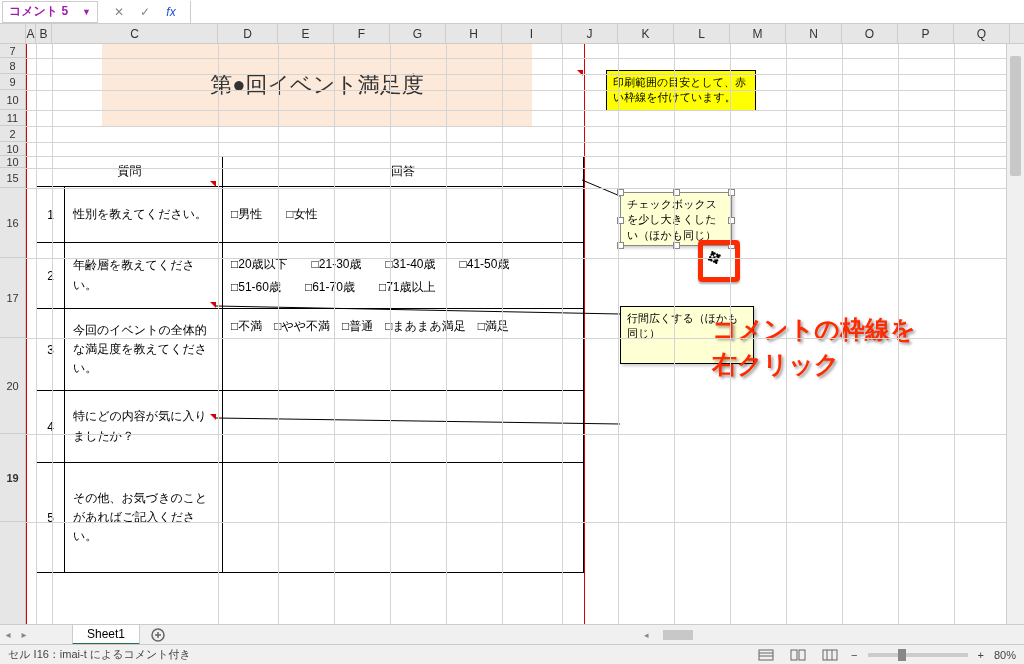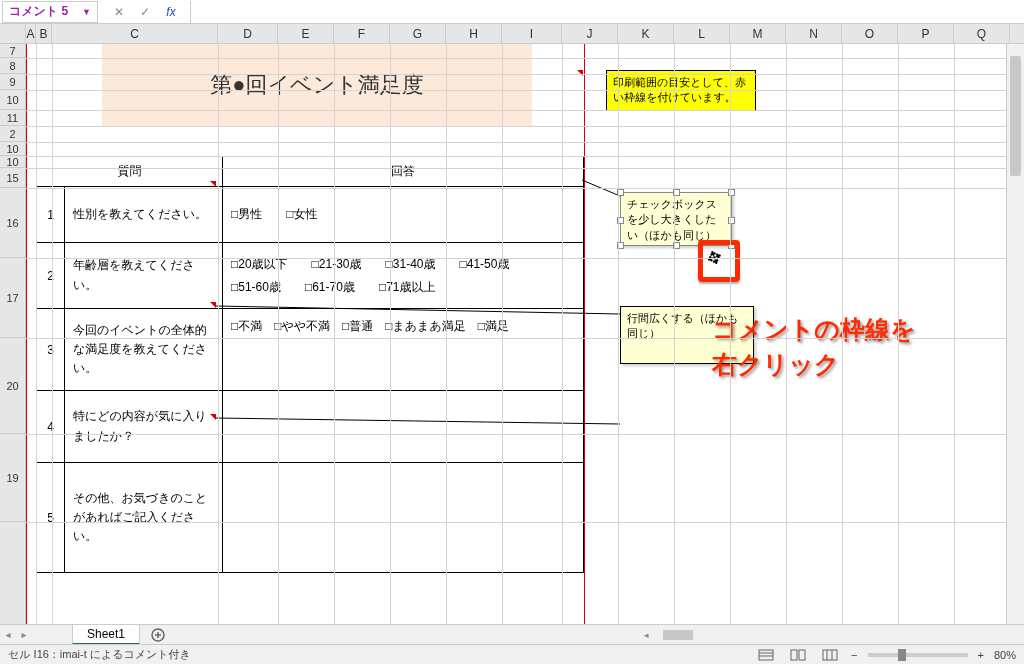--- a/index.html
+++ b/index.html
@@ -108,21 +108,21 @@
       <div class="row-h" style="height: 16px;">9</div>
       <div class="row-h" style="height: 20px;">10</div>
       <div class="row-h" style="height: 16px;">11</div>
       <div class="row-h" style="height: 16px;">2</div>
       <div class="row-h" style="height: 14px;">10</div>
       <div class="row-h" style="height: 12px;">10</div>
       <div class="row-h" style="height: 20px;">15</div>
       <div class="row-h" style="height: 70px;">16</div>
       <div class="row-h" style="height: 80px;">17</div>
       <div class="row-h" style="height: 96px;">20</div>
-      <div class="row-h" style="height: 88px;">19</div>
+      <div class="row-h" style="height: 88px; font-weight: bold;">19</div>
       <div class="row-h" style="height: 130px;"></div>
     </div>
   <div class="cells" id="cells">
     <div class="title-box">
       <div>第●回イベント満足度</div>
     </div>
 
     <table class="survey-table">
       <tbody>
           <tr>

